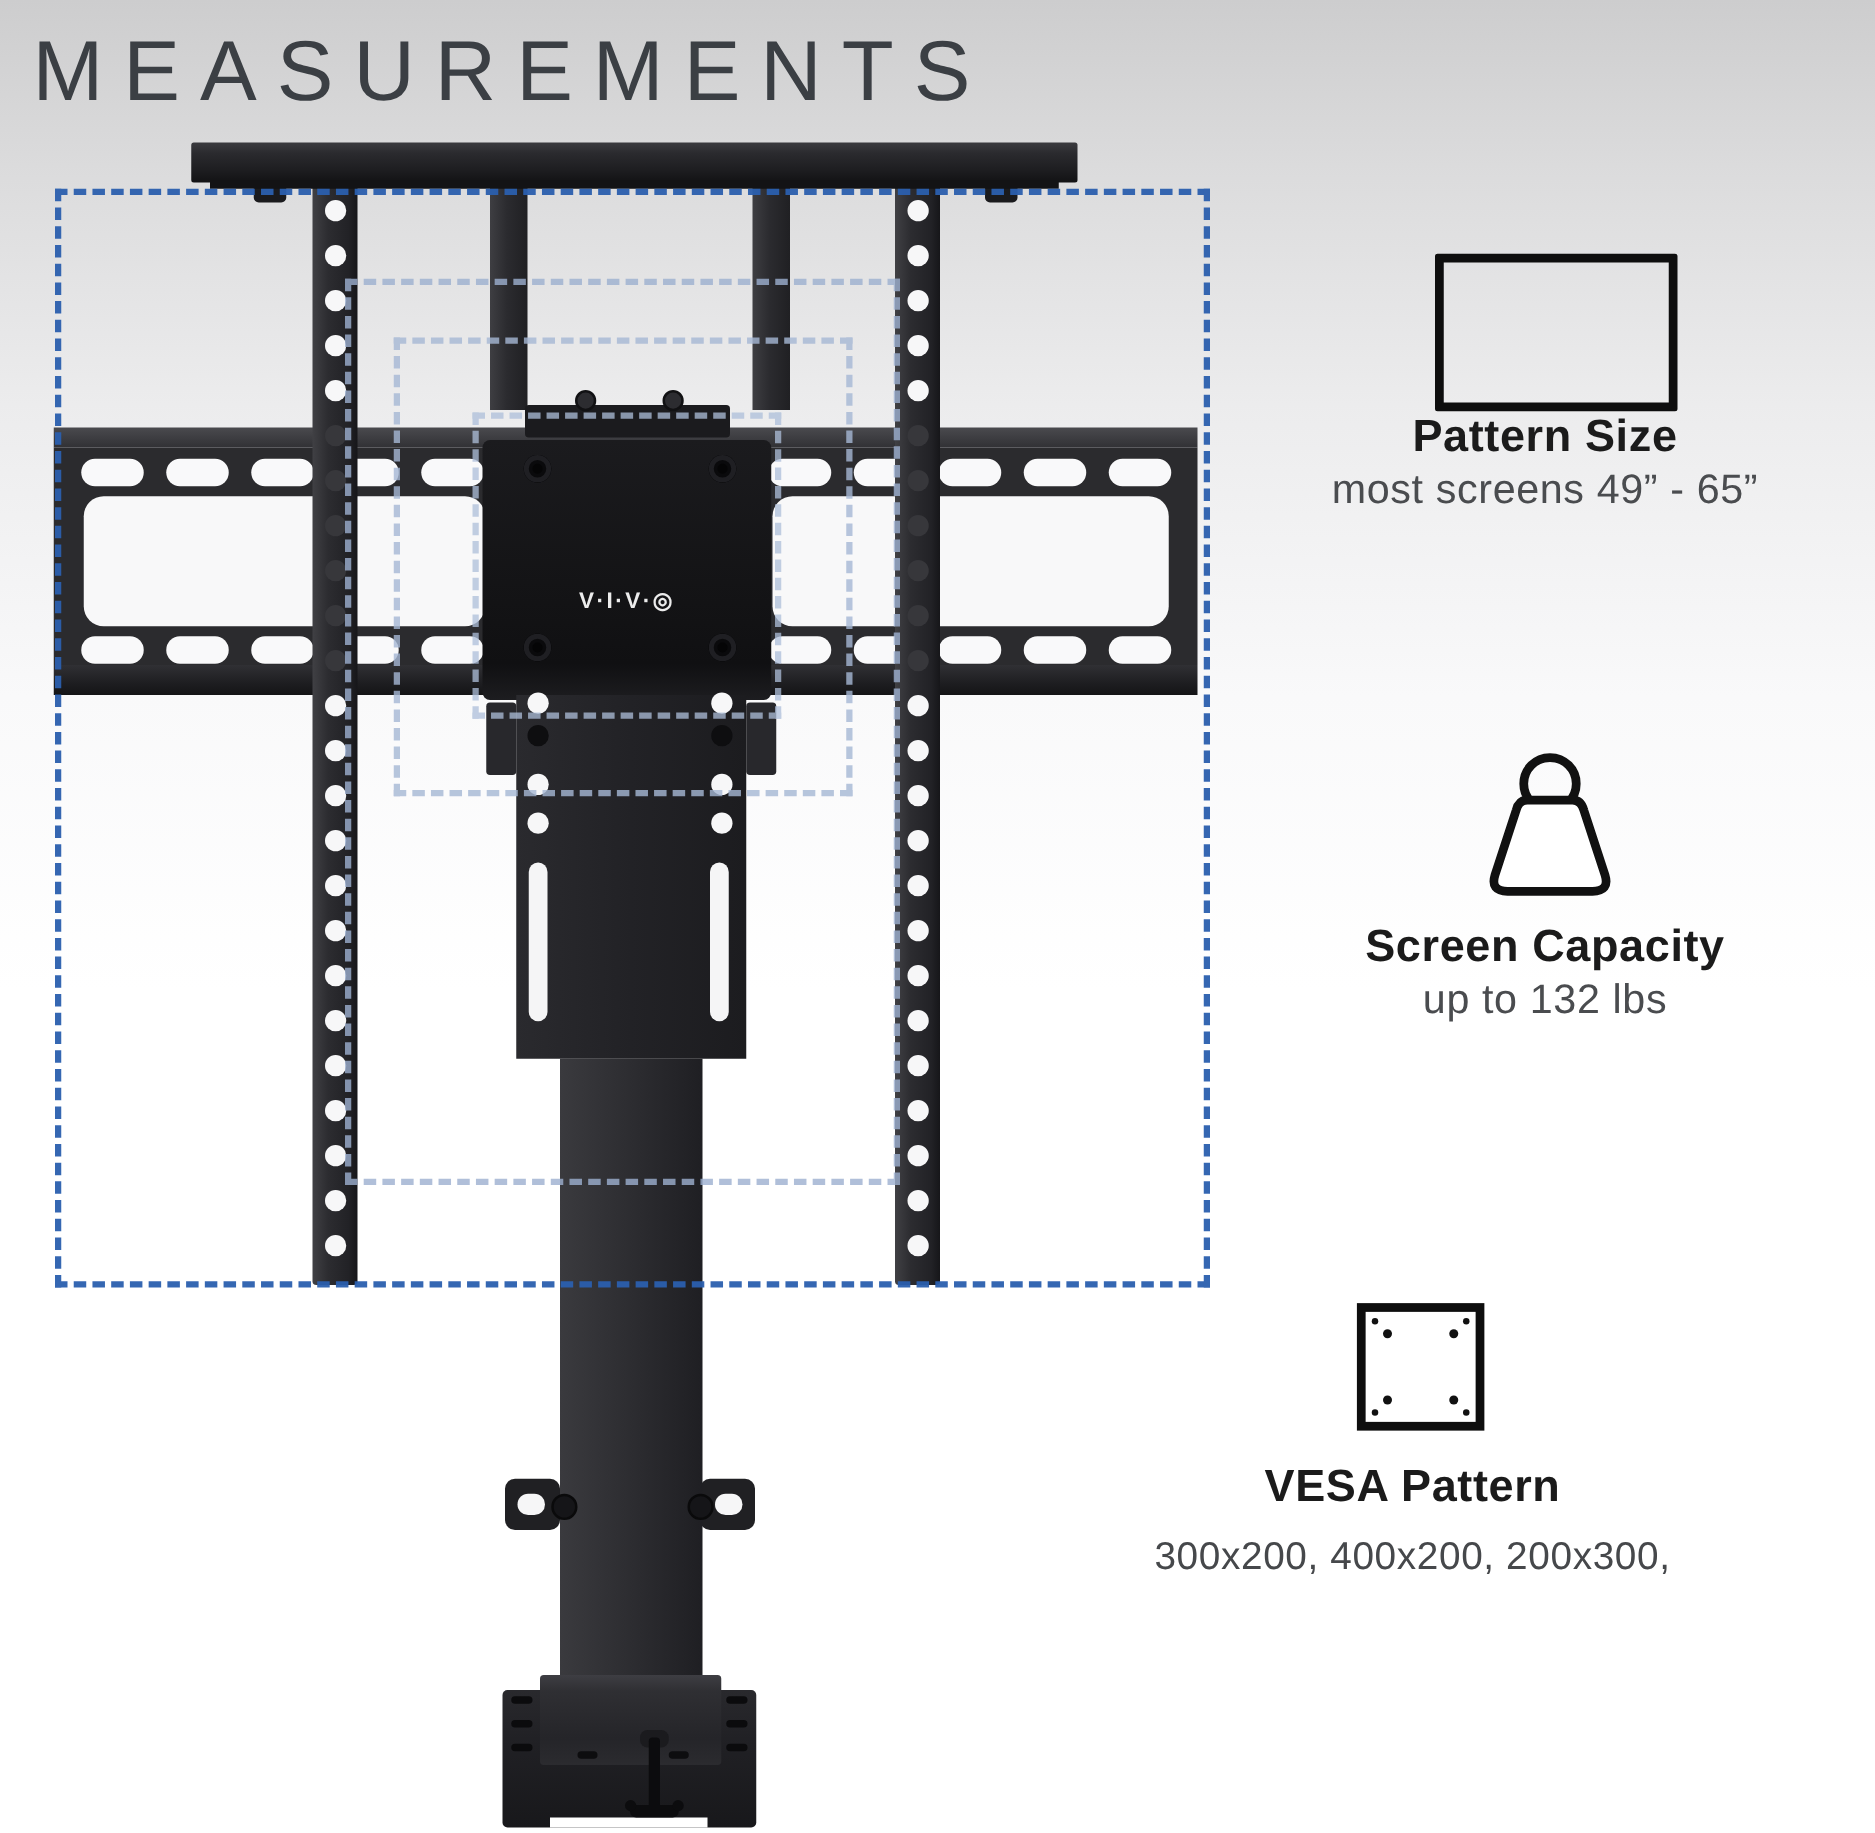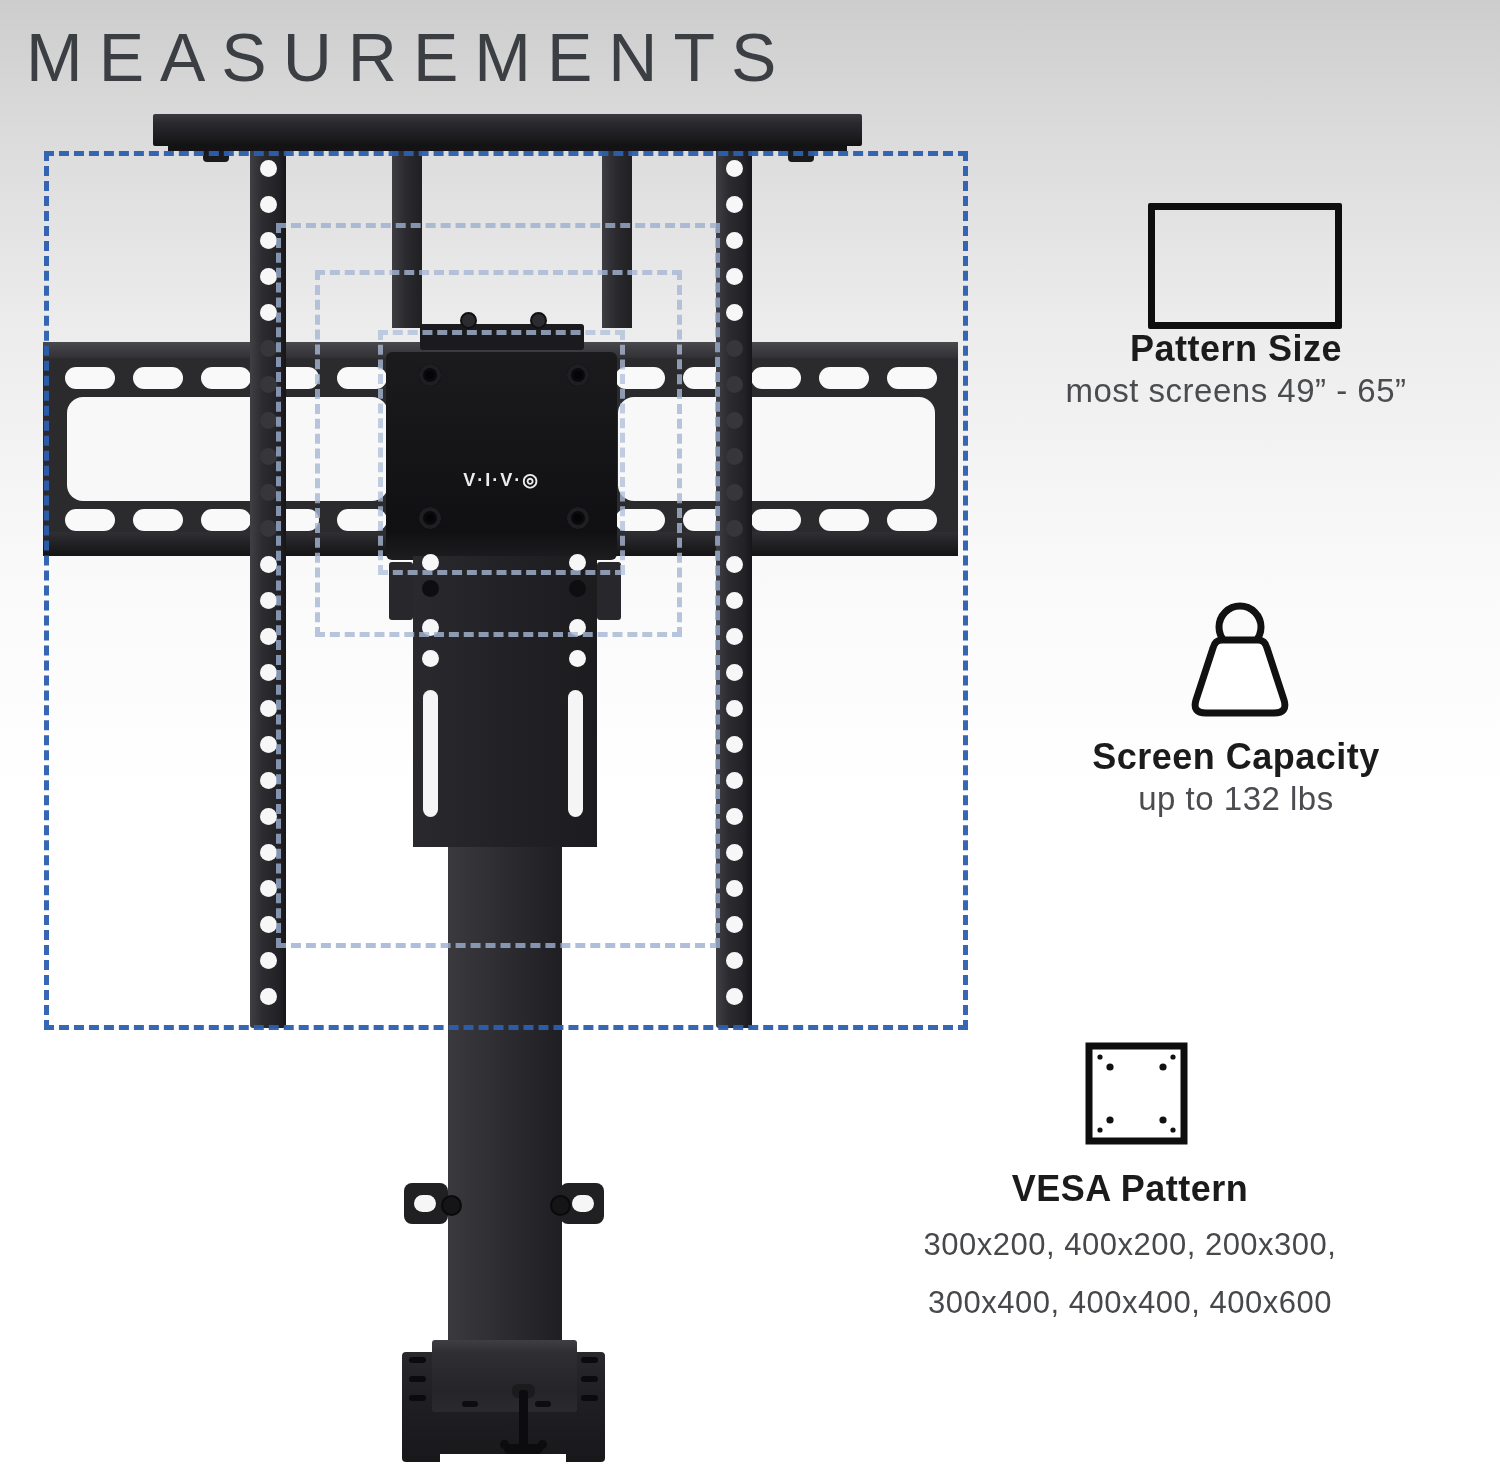--- a/index.html
+++ b/index.html
@@ -168,21 +168,20 @@
           <circle cx="88" cy="88" r="2.6" fill="#111"></circle>
         <circle cx="25" cy="25" r="3.6" fill="#111"></circle>
           <circle cx="78" cy="25" r="3.6" fill="#111"></circle>
         <circle cx="25" cy="78" r="3.6" fill="#111"></circle>
           <circle cx="78" cy="78" r="3.6" fill="#111"></circle>
       </svg>
     </div>
     <div class="abs spec-label" style="left:930px;top:1168px;">VESA Pattern</div>
     <div class="abs" id="vesa-lines">
       <div>300x200, 400x200, 200x300,</div>
-      <div>300x400, 400x400, 400x600</div>
     </div>
   </div>
 
 <div class="rail-hole" style="position: absolute; left: 259.5px; top: 159.5px; background: rgb(247, 247, 248); z-index: 8;"></div>
     <div class="rail-hole" style="position: absolute; left: 259.5px; top: 195.5px; background: rgb(247, 247, 248); z-index: 8;"></div>
     <div class="rail-hole" style="position: absolute; left: 259.5px; top: 231.5px; background: rgb(247, 247, 248); z-index: 8;"></div>
     <div class="rail-hole" style="position: absolute; left: 259.5px; top: 267.5px; background: rgb(247, 247, 248); z-index: 8;"></div>
     <div class="rail-hole" style="position: absolute; left: 259.5px; top: 303.5px; background: rgb(247, 247, 248); z-index: 8;"></div>
     <div class="rail-hole" style="position: absolute; left: 259.5px; top: 339.5px; background: rgb(55, 55, 59); z-index: 8;"></div>
     <div class="rail-hole" style="position: absolute; left: 259.5px; top: 375.5px; background: rgb(55, 55, 59); z-index: 8;"></div>

